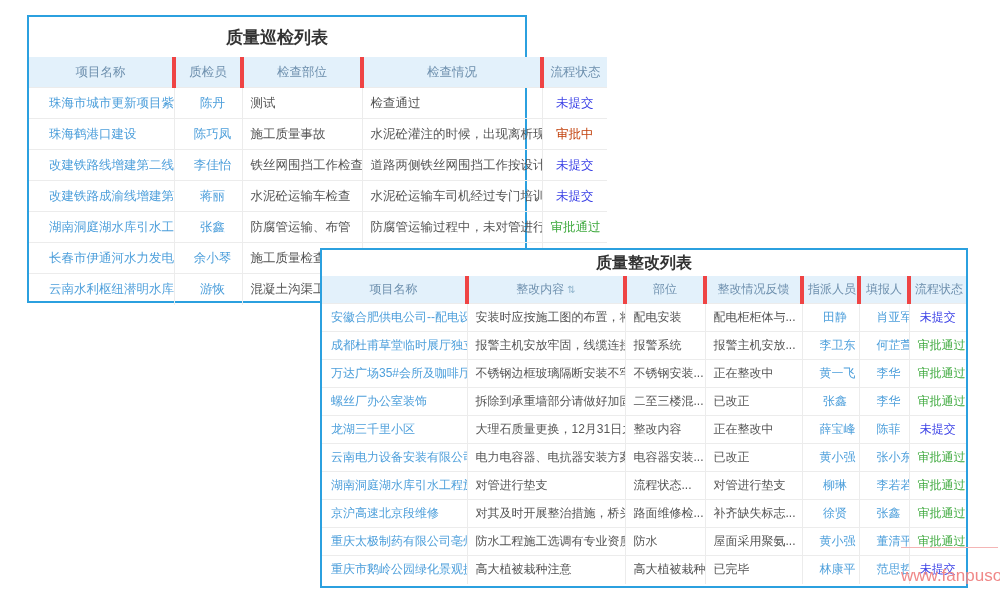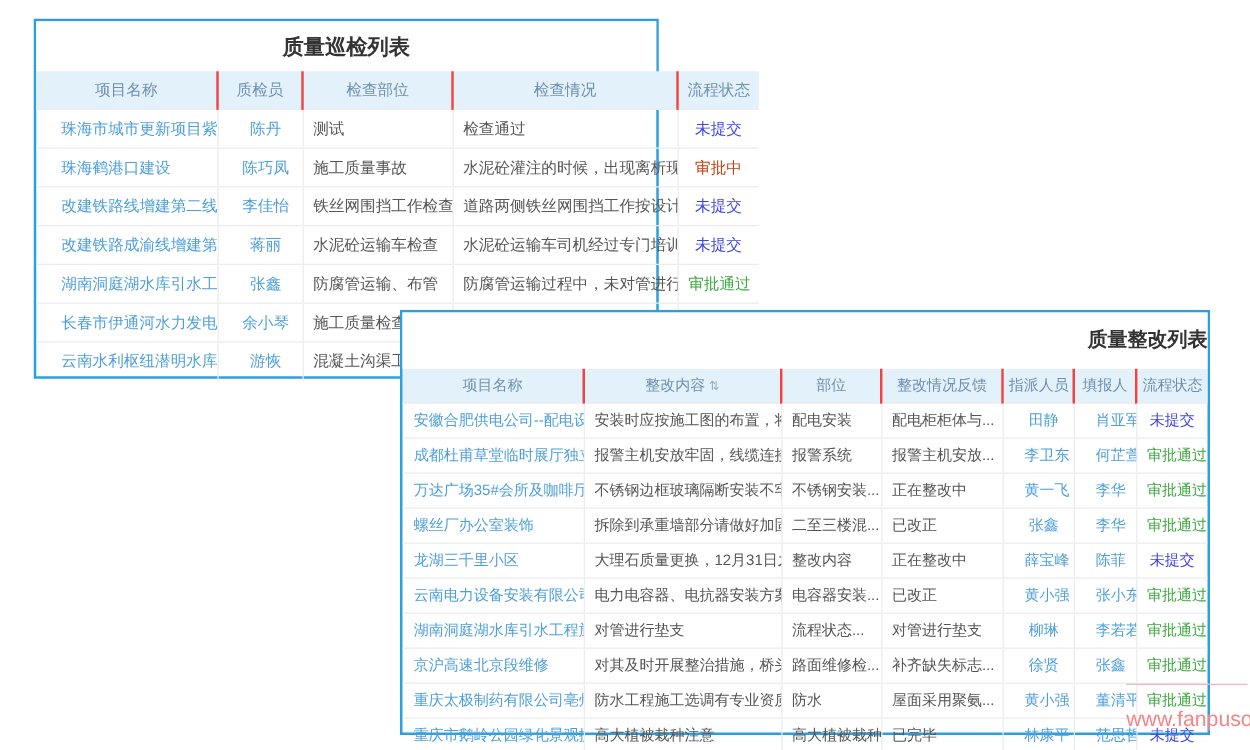--- a/index.html
+++ b/index.html
@@ -2,21 +2,21 @@
 <html><head>
 <meta charset="utf-8">
 <style>
   html,body{margin:0;padding:0;background:#fff;width:1000px;height:600px;overflow:hidden;
     font-family:"Liberation Sans","DejaVu Sans",sans-serif;}
   .card{position:absolute;background:#fff;border:2px solid #2BA0DF;box-sizing:border-box;}
   .card-title{display:flex;align-items:center;justify-content:center;font-weight:bold;
     color:#333;background:#fff;}
   table{border-collapse:collapse;table-layout:fixed;width:100%;}
   th{background:#E3F1FB;color:#6E90AE;font-weight:normal;font-size:12.5px;text-align:center;
-    border-right:2px solid #ef4444;padding:0 4px;white-space:nowrap;overflow:hidden;}
+    border-right:4px solid #ef4444;padding:0 4px;white-space:nowrap;overflow:hidden;}
   th:last-child{border-right:none;}
   td{font-size:12.5px;color:#555;border-top:1px solid #ECECEC;border-right:1px solid #ECECEC;
     padding:0 8px;white-space:nowrap;overflow:hidden;box-sizing:border-box;}
   td:last-child{border-right:none;font-family:Liberation Serif, serif;}
   .link{color:#4D9FDB;}
   .center{text-align:center;padding-left:17px;}
   #t1 th{height:30px;}
   #t1 td{height:31px;}
   #t1 td.c0{padding-left:20px;}
   #t2 th{height:27px;font-size:12px;}
@@ -109,21 +109,21 @@
         <td class="link center">游恢</td>
         <td>混凝土沟渠工</td>
         <td></td>
         <td class="status"></td>
       </tr>
     </tbody>
   </table>
 </div>
 
 <div class="card" style="left:320px;top:248px;width:648px;height:340px;z-index:10;">
-  <div class="card-title" style="height:45px;font-size:16px;justify-content:flex-end;">
+  <div class="card-title" style="height:26px;font-size:16px;">
     <span>质量整改列表</span>
   </div>
   <table id="t2">
     <colgroup>
         <col style="width:145px">
         <col style="width:158px">
         <col style="width:80px">
         <col style="width:97px">
         <col style="width:57px">
         <col style="width:50px">

